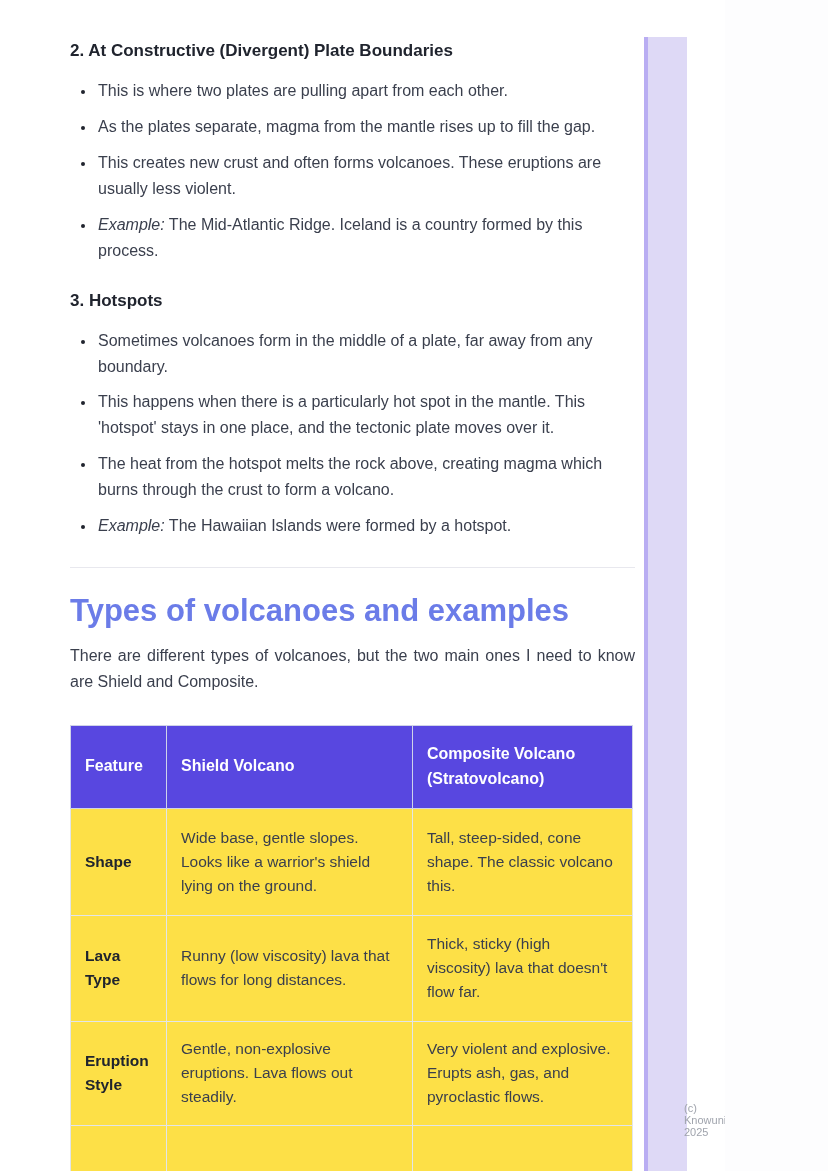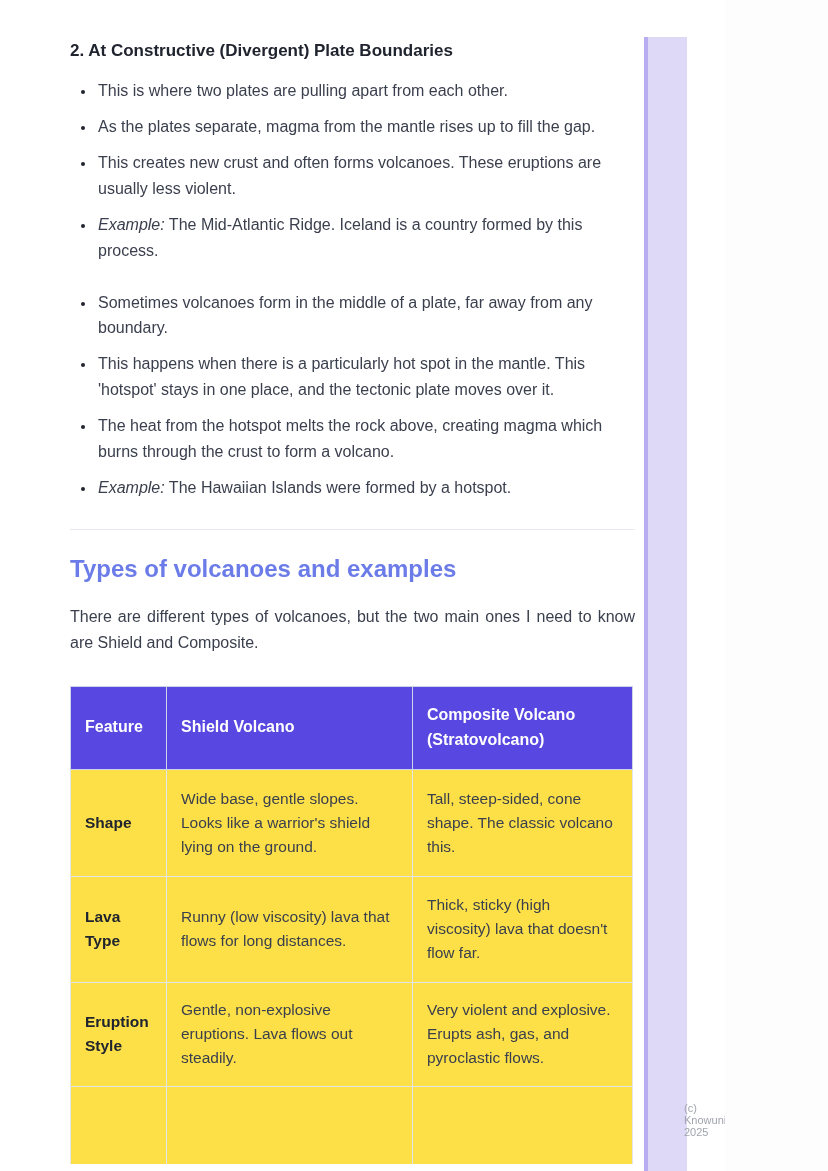--- a/index.html
+++ b/index.html
@@ -56,25 +56,25 @@
   ul.bullets li::marker { color: #20242e; font-size: 14px; }
   ul.bullets em { font-style: italic; }
 
   .divider {
     border: none;
     border-top: 1px solid #e8e8ee;
     margin: 28px 0 24px 0;
   }
 
   h2.section-title {
-    font-size: 24px;
+    font-size: 31px;
     font-weight: bold;
     color: #6b7ce8;
     line-height: 1.25;
-    margin-bottom: 20px;
+    margin-bottom: 12px;
   }
 
   p.intro {
     margin-bottom: 30px;
     text-align: justify;
   }
 
   table.cmp {
     width: 563px;
     border-collapse: collapse;
@@ -126,20 +126,21 @@
 
     <h3 class="sub-heading">2. At Constructive (Divergent) Plate Boundaries</h3>
 
     <ul class="bullets">
       <li><em></em><span>This is where two plates are pulling apart from each other.</span></li>
       <li><em></em><span>As the plates separate, magma from the mantle rises up to fill the gap.</span></li>
       <li><em></em><span>This creates new crust and often forms volcanoes. These eruptions are usually less violent.</span></li>
       <li><em>Example:</em><span> The Mid-Atlantic Ridge. Iceland is a country formed by this process.</span></li>
     </ul>
 
+    <h3 class="sub-heading">3. Hotspots</h3>
 
     <ul class="bullets">
       <li><em></em><span>Sometimes volcanoes form in the middle of a plate, far away from any boundary.</span></li>
       <li><em></em><span>This happens when there is a particularly hot spot in the mantle. This 'hotspot' stays in one place, and the tectonic plate moves over it.</span></li>
       <li><em></em><span>The heat from the hotspot melts the rock above, creating magma which burns through the crust to form a volcano.</span></li>
       <li><em>Example:</em><span> The Hawaiian Islands were formed by a hotspot.</span></li>
     </ul>
 
     <hr class="divider">
 

